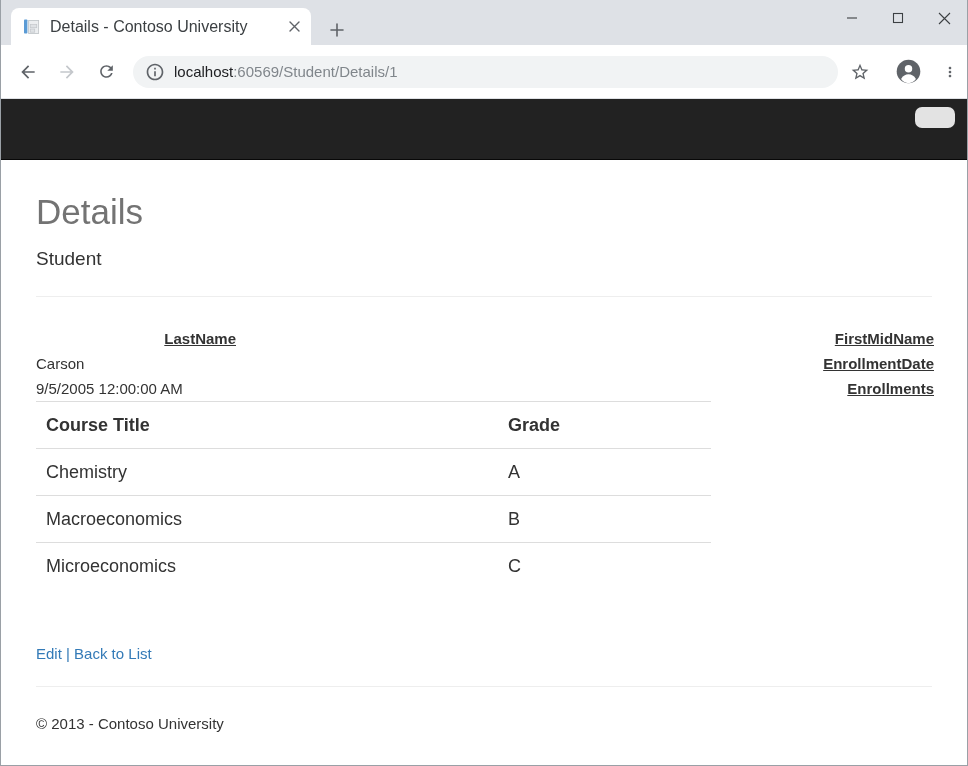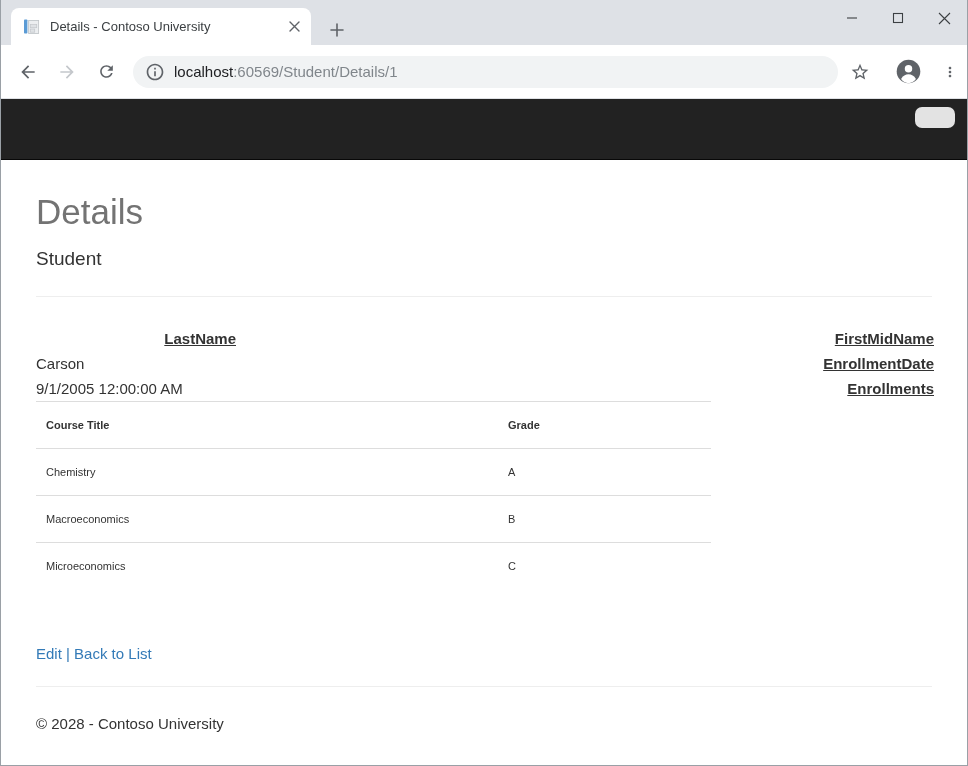--- a/index.html
+++ b/index.html
@@ -5,21 +5,21 @@
   * { margin:0; padding:0; box-sizing:border-box; }
   html,body { background:#fff; }
   body { font-family:"Liberation Sans","DejaVu Sans",sans-serif; width:968px; height:766px; overflow:hidden; }
 
   .window { width:968px; height:766px; border:1px solid #9aa0a6; border-top:none; display:flex; flex-direction:column; background:#fff; }
 
   
   .tabstrip { height:45px; background:#dee1e6; position:relative; flex:none; }
   .tab { position:absolute; left:10px; top:8px; width:300px; height:37px; background:#fff; border-radius:8px 8px 0 0; display:flex; align-items:center; padding:0 8px 0 12px; }
   .tab-favicon { width:17px; height:17px; flex:none; margin-right:10px; }
-  .tab-title { flex:1; font-size:13px; color:#3c4043; white-space:nowrap; overflow:hidden; text-overflow:ellipsis; }
+  .tab-title { flex:1; font-size:16px; color:#3c4043; white-space:nowrap; overflow:hidden; text-overflow:ellipsis; }
   .tab-close { width:18px; height:18px; flex:none; display:flex; align-items:center; justify-content:center; border-radius:50%; cursor:pointer; }
   .new-tab { position:absolute; left:322px; top:16px; width:28px; height:28px; display:flex; align-items:center; justify-content:center; border-radius:50%; cursor:pointer; }
   .win-controls { position:absolute; right:0; top:0; height:36px; display:flex; }
   .win-btn { width:46px; height:36px; display:flex; align-items:center; justify-content:center; cursor:pointer; }
 
   
   .toolbar { height:54px; background:#fff; border-bottom:1px solid #dfe1e5; display:flex; align-items:center; padding-left:13px; flex:none; }
   .nav-btn { width:28px; height:28px; display:flex; align-items:center; justify-content:center; border-radius:50%; cursor:pointer; flex:none; }
   .nav-btn + .nav-btn { margin-left:11px; }
   .omnibox { margin-left:13px; width:705px; height:32px; background:#f1f3f4; border-radius:16px; display:flex; align-items:center; padding:0 12px; flex:none; cursor:text; }
@@ -40,21 +40,21 @@
   .content { flex:1; background:#fff; padding:0 35px; color:#333; font-size:15px; overflow:hidden; }
   h2.page-title { margin-top:32px; font-size:35px; line-height:40px; font-weight:500; color:#737373; }
   h4.page-subtitle { margin-top:14px; font-size:19px; line-height:26px; font-weight:500; color:#333; }
   hr.rule { border:none; border-top:1px solid #eeeeee; margin-top:24px; }
   hr.rule2 { border:none; border-top:1px solid #eeeeee; margin-top:20px; }
 
   .details-grid { margin-top:29px; display:grid; grid-template-columns:200px 675px; column-gap:23px; row-gap:0; }
   .details-grid dt { text-align:right; font-weight:bold; line-height:25px; white-space:nowrap;text-decoration:underline; }
   .details-grid dd { line-height:25px; }
 
-  table.enroll { border-collapse:collapse; width:675px; font-size:11px; color:#333; }
+  table.enroll { border-collapse:collapse; width:675px; font-size:18px; color:#333; }
   table.enroll th, table.enroll td { text-align:left; font-weight:normal; padding:13px 10px; line-height:20px; }
   table.enroll th { font-weight:bold; border-top:1px solid #ddd; border-bottom:1px solid #ddd; }
   table.enroll td { border-top:1px solid #ddd; }
   table.enroll tr > *:first-child { width:462px; }
 
   .action-links { margin-top:52px; line-height:25px; font-size:15px; }
   .action-links a { color:#337ab7; text-decoration:none; cursor:pointer; }
   .links-sep { color:#337ab7; }
 
   .footer-text { padding-top:28px; font-size:15px; color:#333; }
@@ -157,21 +157,21 @@
   <div class="content">
     <h2 class="page-title">Details</h2>
     <h4 class="page-subtitle">Student</h4>
     <hr class="rule">
 
     <dl class="details-grid">
       <dt>LastName</dt>
       <dt>FirstMidName</dt>
       <dd>Carson</dd>
       <dt>EnrollmentDate</dt>
-      <dd>9/1/2005 12:00:00 AM</dd>
+      <dd>9/5/2005 12:00:00 AM</dd>
       <dt>Enrollments</dt>
       <dd>
         <table class="enroll">
           <thead>
             <tr>
               <th>Course Title</th>
               <th>Grade</th>
             </tr>
           </thead>
           <tbody>
@@ -188,16 +188,16 @@
               <td>C</td>
             </tr>
           </tbody>
         </table>
       </dd>
     </dl>
 
     <p class="action-links"><a>Edit</a><span class="links-sep"> </span><span class="links-sep">|</span><span class="links-sep"> </span><a>Back to List</a></p>
 
     <hr class="rule2">
-    <div class="footer-text">© 2028 - Contoso University</div>
+    <div class="footer-text">© 2013 - Contoso University</div>
   </div>
 
 </div>
 
 </body></html>

